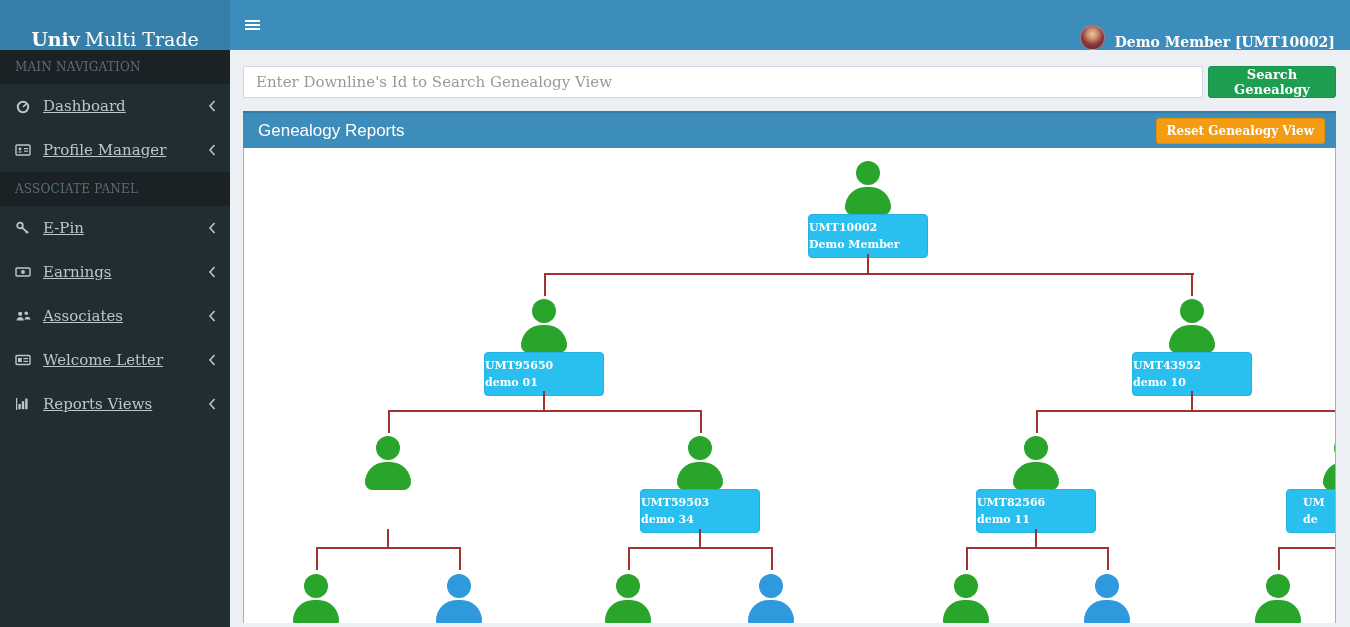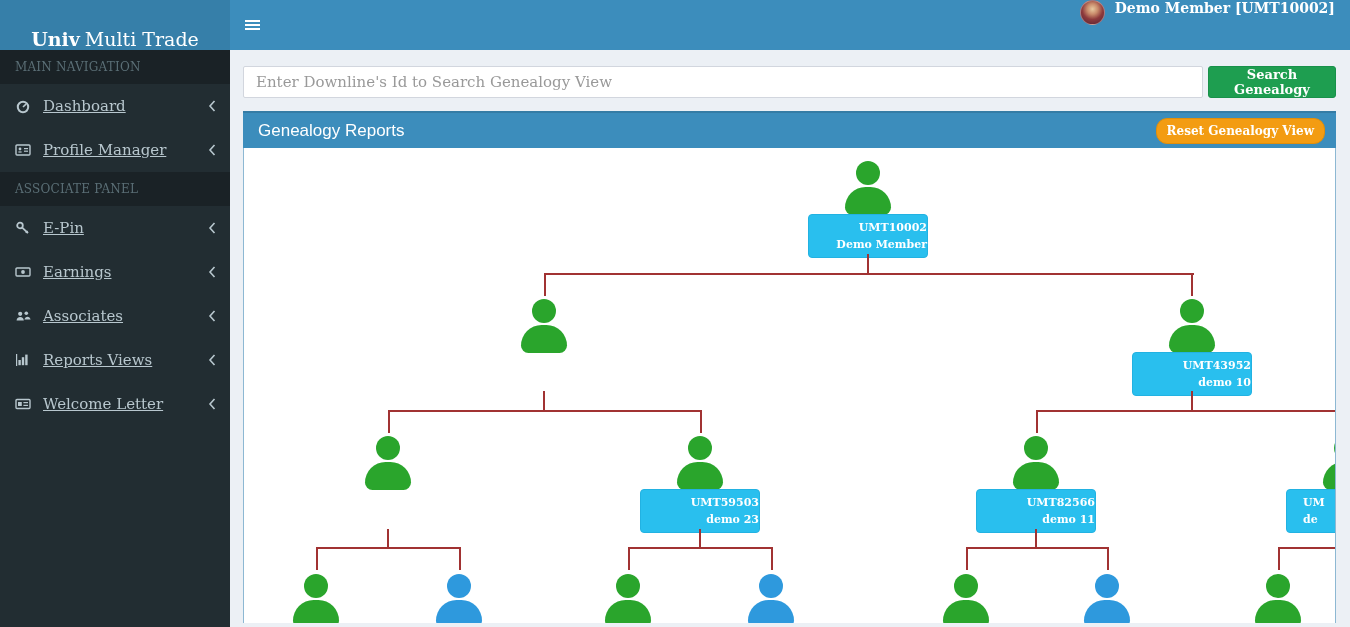--- a/index.html
+++ b/index.html
@@ -13,44 +13,44 @@
   .nav-header { background:#1a2226; color:#5a6e75; font-size:12px; padding:10px 15px; letter-spacing:.2px; }
   .nav-item { display:flex; align-items:center; color:#b8c7ce; font-size:15px; padding:13px 15px; cursor:pointer; position:relative;text-decoration:underline; }
   .nav-item .ic { width:20px; height:16px; margin-right:8px; flex:0 0 20px; display:flex; align-items:center; }
   .nav-item svg { display:block; }
   .nav-item .chev { position:absolute; right:14px; top:50%; transform:translateY(-50%); }
 
   
   .navbar { position:absolute; left:230px; top:0; width:1120px; height:50px; background:#3c8dbc; }
   .hamburger { position:absolute; left:0; top:0; width:44px; height:50px; display:flex; flex-direction:column; justify-content:center; align-items:center; gap:2px; cursor:pointer; }
   .hamburger span { display:block; width:15px; height:2px; background:#fff; }
-  .user-menu { position:absolute; right:10px; top:0; height:50px; display:flex; align-items:flex-start; gap:10px; color:#fff; font-weight:700; font-size:14px; cursor:pointer; padding:0 5px; }
+  .user-menu { position:absolute; right:10px; top:0; height:50px; display:flex; align-items:flex-end; gap:10px; color:#fff; font-weight:700; font-size:14px; cursor:pointer; padding:0 5px; }
   .avatar { width:25px; height:25px; border-radius:50%; background:radial-gradient(circle at 50% 35%, #e8c9a0 0%, #c98b6b 28%, #8e3a3c 55%, #4e1f33 100%); border:1px solid rgba(255,255,255,.35); }
 
   
   .content { position:absolute; left:230px; top:50px; width:1120px; height:577px; padding:16px 14px 0 13px; }
   .search-row { display:flex; gap:5px; width:1093px; }
   .search-input { flex:1; height:32px; border:1px solid #d2d6de; background:#fff; padding:0 12px; font-size:15px; font-family:"DejaVu Serif", serif; color:#555; border-radius:2px; outline:none; }
   .search-input::placeholder { color:#999; }
   .btn-search { width:128px; height:32px; background:#1e9e50; border:1px solid #18914a; color:#fff; font-size:13px; font-weight:600; font-family:"DejaVu Serif", serif; border-radius:3px; cursor:pointer; }
 
   .panel { margin-top:13px; width:1093px; }
   .panel-header { height:37px; background:#3c8dbc; border-top:2px solid #357ca5; display:flex; align-items:center; justify-content:space-between; padding:0 11px 0 15px; }
   .panel-title { color:#fff; font-size:17px; font-family:"Liberation Sans","DejaVu Sans",sans-serif; }
-  .btn-reset { background:#f39c12; border:1px solid #e08e0b; color:#fff; font-size:12px; font-weight:700; font-family:"DejaVu Serif", serif; padding:5px 10px; border-radius:11px; cursor:pointer; }
+  .btn-reset { background:#f39c12; border:1px solid #e08e0b; color:#fff; font-size:12px; font-weight:700; font-family:"DejaVu Serif", serif; padding:5px 10px; border-radius:3px; cursor:pointer; }
   .panel-body { position:relative; background:#fff; height:475px; border-left:1px solid #8db8d3; border-right:1px solid #8db8d3; overflow:hidden; }
 
   
   .tnode { position:absolute; width:120px; display:flex; flex-direction:column; align-items:center; cursor:pointer; }
   .person { width:50px; height:52px; flex:0 0 auto; }
   .p-head { width:24px; height:24px; border-radius:50%; margin:0 auto 2px; }
   .p-body { width:46px; height:28px; border-radius:22px 22px 8px 8px; margin:0 auto; }
   .green .p-head, .green .p-body { background:#2aa52c; }
   .blue  .p-head, .blue  .p-body { background:#2e99dd; }
-  .nlabel { margin-top:1px; width:120px; background:#29bfee; border:1px solid #22b2e2; border-radius:4px; color:#fff; text-align:right; font-size:11px; font-weight:700; padding:4px 0; line-height:1.55; }
+  .nlabel { margin-top:1px; width:120px; background:#29bfee; border:1px solid #22b2e2; border-radius:4px; color:#fff; text-align:left; font-size:11px; font-weight:700; padding:4px 0; line-height:1.55; }
   .clip-node .nlabel { text-align:left; padding-left:16px; }
   .leaf { position:absolute; cursor:pointer; }
   .hline, .vline { position:absolute; background:#a13232; }
   .hline { height:2px; }
   .vline { width:2px; }
 </style>
 </head>
 <body>
 
 <div class="sidebar">
@@ -140,44 +140,44 @@
     <span class="chev">
       <svg width="8" height="12" viewBox="0 0 8 12">
           <path d="M6.5 1 L2 6 L6.5 11" fill="none" stroke="currentColor" stroke-width="1.6"></path>
         </svg>
     </span>
   </div>
 
   <div class="nav-item">
     <span class="ic">
       <svg width="16" height="16" viewBox="0 0 16 16">
+          <rect x="1" y="3.5" width="14" height="9" rx="1" fill="none" stroke="currentColor" stroke-width="1.4"></rect>
+          <rect x="3" y="6" width="3.8" height="4" fill="currentColor"></rect>
+          <rect x="8.4" y="6" width="4.6" height="1.2" fill="currentColor"></rect>
+          <rect x="8.4" y="8.8" width="4.6" height="1.2" fill="currentColor"></rect>
+        </svg>
+    </span>
+    <span>Welcome Letter</span>
+    <span class="chev">
+      <svg width="8" height="12" viewBox="0 0 8 12">
+          <path d="M6.5 1 L2 6 L6.5 11" fill="none" stroke="currentColor" stroke-width="1.6"></path>
+        </svg>
+    </span>
+  </div>
+
+  <div class="nav-item">
+    <span class="ic">
+      <svg width="16" height="16" viewBox="0 0 16 16">
           <rect x="1" y="2" width="1.2" height="12" fill="currentColor"></rect>
           <rect x="3.4" y="8" width="2.4" height="5.2" fill="currentColor"></rect>
           <rect x="6.8" y="5.2" width="2.4" height="8" fill="currentColor"></rect>
           <rect x="10.2" y="2.6" width="2.4" height="10.6" fill="currentColor"></rect>
         </svg>
     </span>
     <span>Reports Views</span>
-    <span class="chev">
-      <svg width="8" height="12" viewBox="0 0 8 12">
-          <path d="M6.5 1 L2 6 L6.5 11" fill="none" stroke="currentColor" stroke-width="1.6"></path>
-        </svg>
-    </span>
-  </div>
-
-  <div class="nav-item">
-    <span class="ic">
-      <svg width="16" height="16" viewBox="0 0 16 16">
-          <rect x="1" y="3.5" width="14" height="9" rx="1" fill="none" stroke="currentColor" stroke-width="1.4"></rect>
-          <rect x="3" y="6" width="3.8" height="4" fill="currentColor"></rect>
-          <rect x="8.4" y="6" width="4.6" height="1.2" fill="currentColor"></rect>
-          <rect x="8.4" y="8.8" width="4.6" height="1.2" fill="currentColor"></rect>
-        </svg>
-    </span>
-    <span>Welcome Letter</span>
     <span class="chev">
       <svg width="8" height="12" viewBox="0 0 8 12">
           <path d="M6.5 1 L2 6 L6.5 11" fill="none" stroke="currentColor" stroke-width="1.6"></path>
         </svg>
     </span>
   </div>
 </div>
 
 <div class="navbar">
   <div class="hamburger">
@@ -220,20 +220,24 @@
       <div class="vline" style="left:623px; top:106px; height:19px;"></div>
       <div class="hline" style="left:300px; top:125px; width:650px;"></div>
       <div class="vline" style="left:300px; top:125px; height:23px;"></div>
       <div class="vline" style="left:947px; top:125px; height:23px;"></div>
 
       <div class="tnode" style="left:240px; top:151px;">
         <div class="person green">
             <div class="p-head"></div>
             <div class="p-body"></div>
           </div>
+        <div class="nlabel">
+          <div>UMT95650</div>
+          <div>demo 01</div>
+        </div>
       </div>
       <div class="tnode" style="left:888px; top:151px;">
         <div class="person green">
             <div class="p-head"></div>
             <div class="p-body"></div>
           </div>
         <div class="nlabel">
           <div>UMT43952</div>
           <div>demo 10</div>
         </div>
@@ -253,21 +257,21 @@
             <div class="p-body"></div>
           </div>
       </div>
       <div class="tnode" style="left:396px; top:288px;">
         <div class="person green">
             <div class="p-head"></div>
             <div class="p-body"></div>
           </div>
         <div class="nlabel">
           <div>UMT59503</div>
-          <div>demo 23</div>
+          <div>demo 34</div>
         </div>
       </div>
       <div class="tnode" style="left:732px; top:288px;">
         <div class="person green">
             <div class="p-head"></div>
             <div class="p-body"></div>
           </div>
         <div class="nlabel">
           <div>UMT82566</div>
           <div>demo 11</div>

